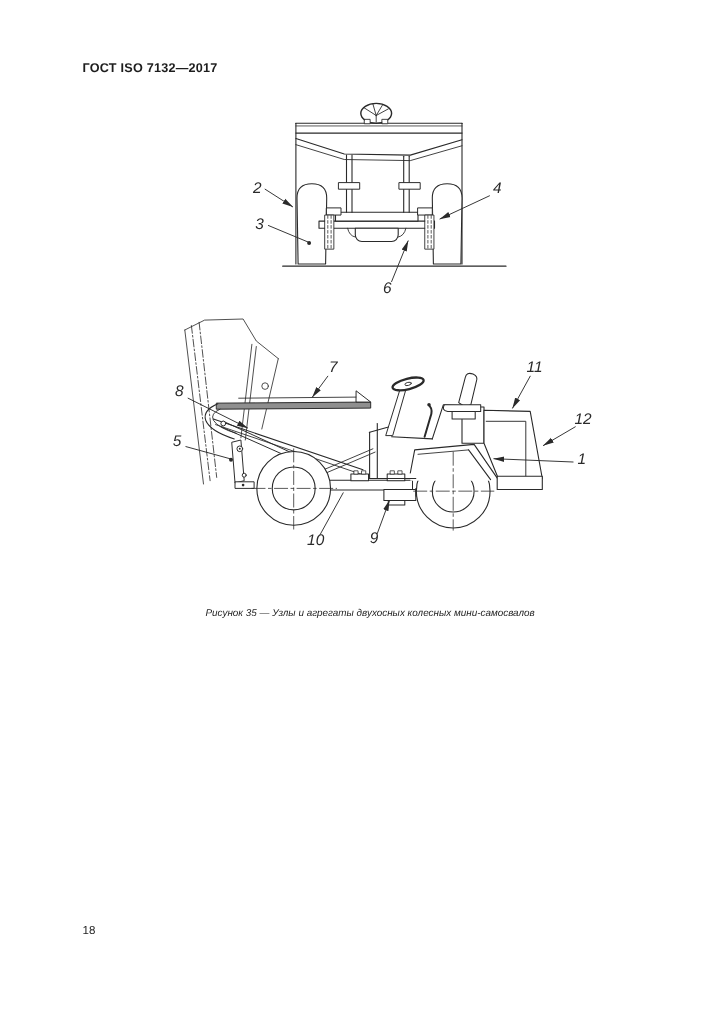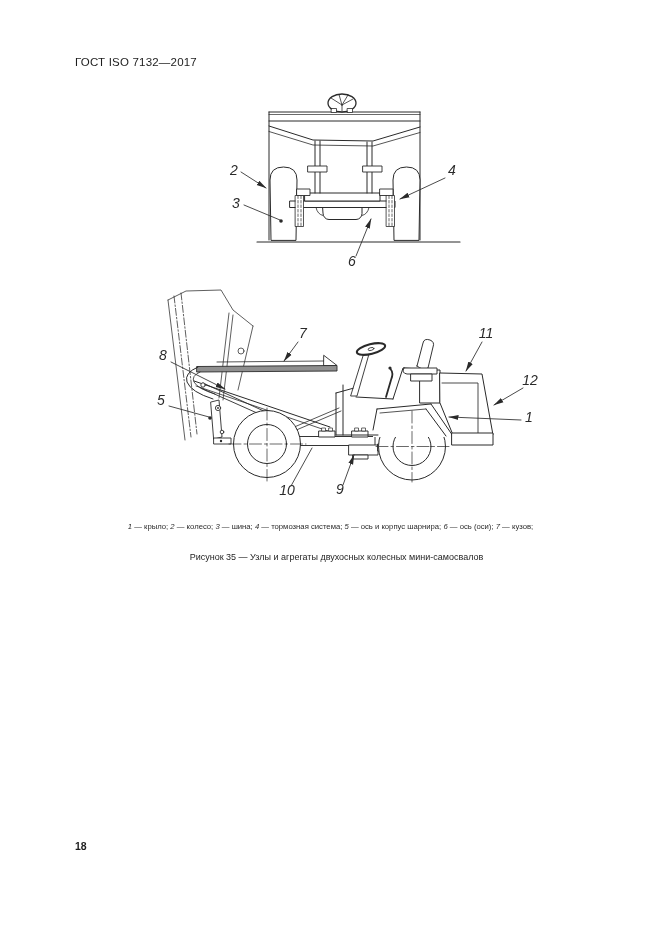--- a/index.html
+++ b/index.html
@@ -1,25 +1,25 @@
 <!DOCTYPE html>
 <html><head>
 <meta charset="utf-8">
 <style>
   html,body{margin:0;padding:0;background:#fff;}
   #page{position:relative;width:661px;height:935px;background:#fff;overflow:hidden;
         font-family:"Liberation Sans",sans-serif;color:#1d1d1d;}
-  .hdr{position:absolute;left:75px;top:56px;font-size:11.5px;font-weight:normal;letter-spacing:.2px;}
-  .pagenum{position:absolute;left:75px;top:840px;font-size:10.5px;font-weight:bold;}
+  .hdr{position:absolute;left:75px;top:56px;font-size:11.5px;font-weight:bold;letter-spacing:.2px;}
+  .pagenum{position:absolute;left:75px;top:840px;font-size:10.5px;}
   .fig{position:absolute;}
   .legend{position:absolute;left:40px;right:40px;top:521px;text-align:center;
           font-size:7.7px;line-height:12px;color:#2a2a2a;}
   .legend i{font-style:italic;}
   .caption{position:absolute;left:40px;right:28px;top:552px;text-align:center;
-           font-size:9px;color:#1f1f1f;}
+           font-size:9px;color:#1f1f1f;font-style:italic;}
   svg text.call{font-family:"Liberation Sans",sans-serif;font-style:italic;font-size:14px;fill:#2a2a2a;}
   svg{display:block;}
 </style>
 </head>
 <body>
 
 <div id="page">
 
   <div class="hdr">ГОСТ ISO 7132—2017</div>
 
@@ -234,20 +234,19 @@
     <text class="call" x="21" y="120" text-anchor="middle">5</text>
     <text class="call" x="346" y="53" text-anchor="middle">11</text>
     <text class="call" x="390" y="100" text-anchor="middle">12</text>
     <text class="call" x="389" y="137" text-anchor="middle">1</text>
     <text class="call" x="147" y="210" text-anchor="middle">10</text>
     <text class="call" x="200" y="209" text-anchor="middle">9</text>
   </svg>
   </div>
 
   <div class="legend">
-      <div><i>1</i> — крыло; <i>2</i> — колесо; <i>3</i> — шина; <i>4</i> — тормозная система; <i>5</i> — ось и корпус шарнира; <i>6</i> — ось (оси); <i>7</i> — кузов;</div>
     </div>
 
   <div class="caption">Рисунок 35 — Узлы и агрегаты двухосных колесных мини-самосвалов</div>
 
   <div class="pagenum">18</div>
 
 </div>
 
 </body></html>

